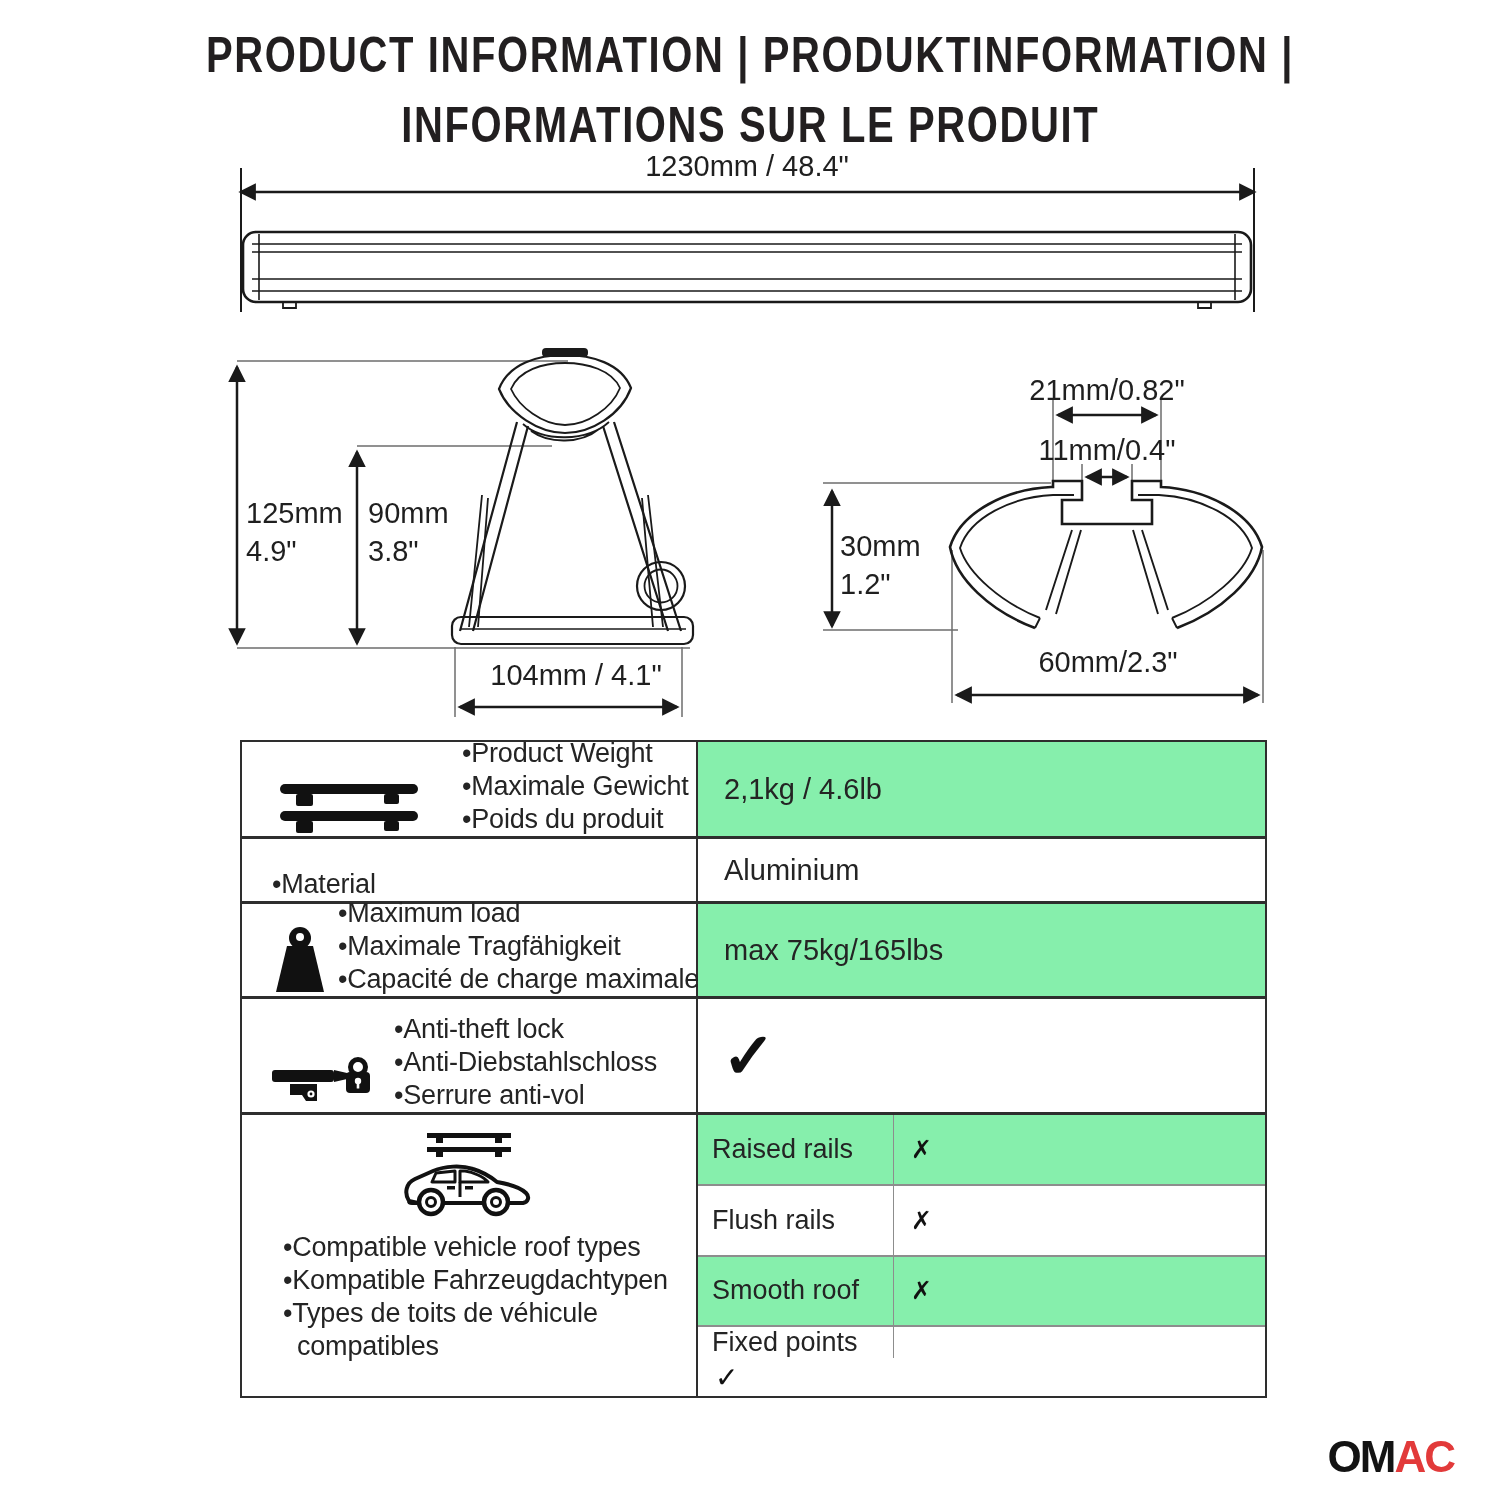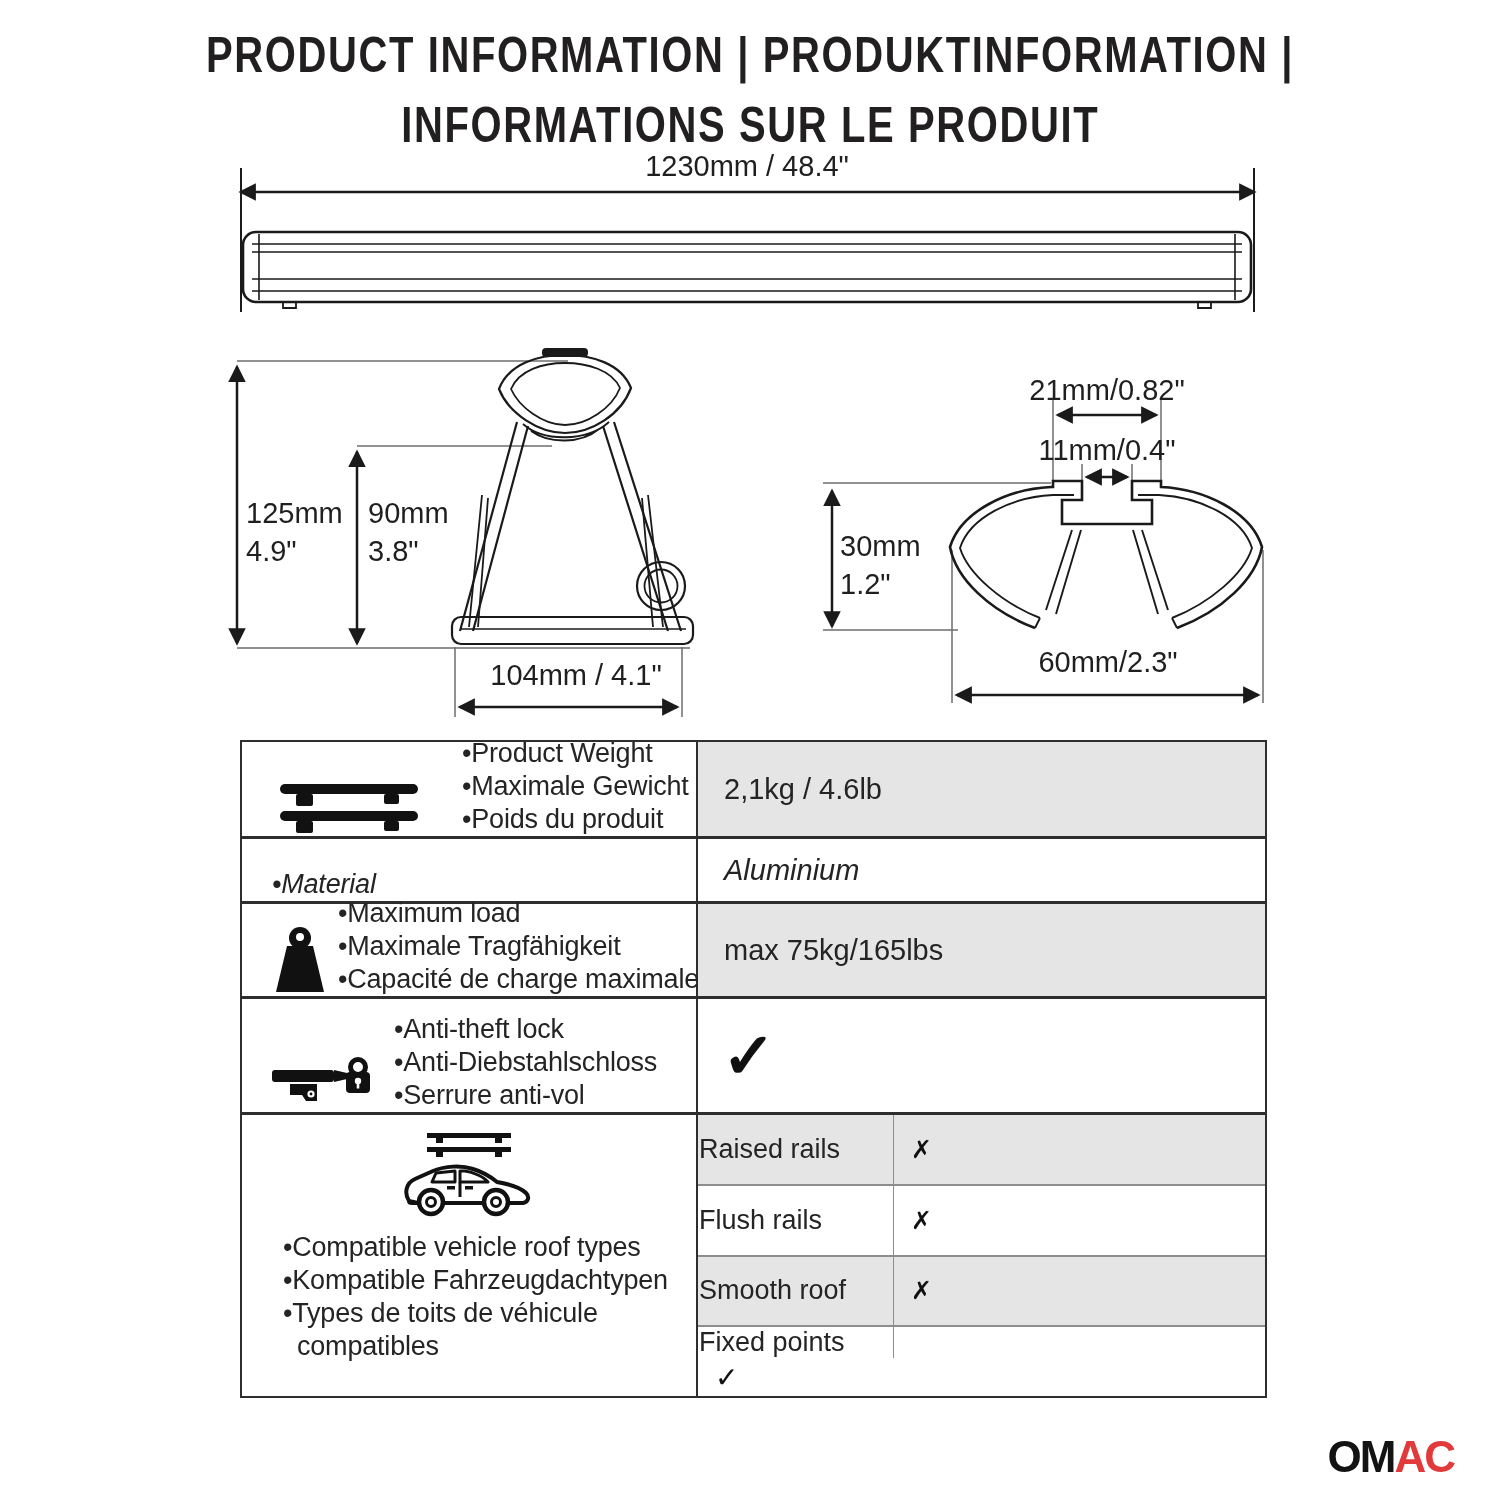--- a/index.html
+++ b/index.html
@@ -15,31 +15,31 @@
   svg text{font-family:"Liberation Sans", sans-serif;fill:#1f1f1f;}
   .dimtext{font-size:29px;}
   .stroke{stroke:#1a1a1a;fill:none;}
   .ext{stroke:#6e6e6e;stroke-width:1.5;fill:none;}
   
   .spec-table{position:absolute;left:240px;top:740px;width:1023px;border:2px solid #2e2e2e;}
   .t-row{display:flex;border-bottom:3px solid #2e2e2e;background:#fff;}
   .t-row:last-child{border-bottom:none;}
   .cell-left{width:456px;border-right:2px solid #2e2e2e;display:flex;align-items:flex-end;box-sizing:border-box;}
   .cell-right{flex:1;display:flex;align-items:center;box-sizing:border-box;}
-  .gray{background:#e5e5e5;}
+  .gray{background:#86efac;}
   .lbl{font-size:27px;line-height:33px;color:#242424;letter-spacing:-0.2px;}
   .lbl div{white-space:nowrap;}
   .val{font-size:29px;color:#242424;padding-left:26px;}
-  .h-r1{height:94px;} .h-r2{height:62px;font-style:italic;} .h-r3{height:92px;} .h-r4{height:113px;} .h-r5{height:281px;}
+  .h-r1{height:94px;} .h-r2{height:62px;} .h-r3{height:92px;} .h-r4{height:113px;} .h-r5{height:281px;}
   .bigcheck{font-size:64px;font-weight:bold;padding-left:24px;color:#111;}
   .roof-col{flex-direction:column;align-items:stretch;padding:0;}
   .sub-row{display:flex;flex:1;border-bottom:2px solid #8d8d8d;}
   .sub-row:last-child{border-bottom:none;flex-direction:column;}
   .sub-label{width:196px;border-right:1px solid #8d8d8d;display:flex;align-items:center;
-             padding-left:1px;font-size:27px;color:#242424;box-sizing:border-box;}
+             padding-left:14px;font-size:27px;color:#242424;box-sizing:border-box;}
   .sub-val{flex:1;display:flex;align-items:center;padding-left:17px;font-size:25px;color:#111;}
   .row5-left{flex-direction:column;justify-content:flex-start;align-items:center;}
   .row5-text{align-self:flex-start;padding-left:41px;margin-top:8px;}
   .row5-text div:last-child{padding-left:14px;}
   
   .logo{position:absolute;right:46px;bottom:18px;font-size:44px;font-weight:bold;
         letter-spacing:-2px;white-space:nowrap;}
   .logo .p1{color:#131313;}
   .logo .p2{color:#e23a3a;}
 </style>

